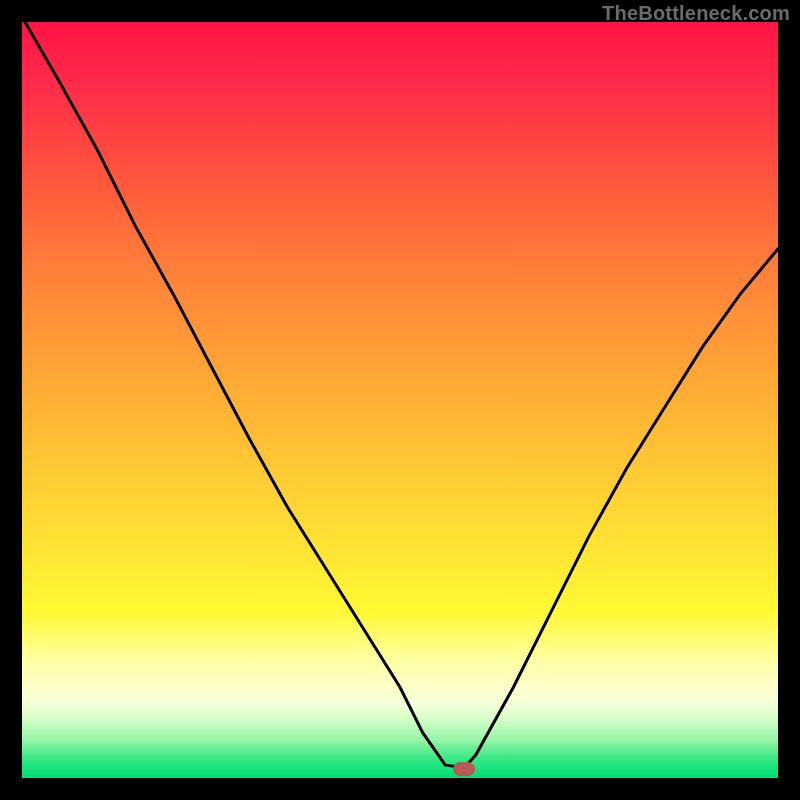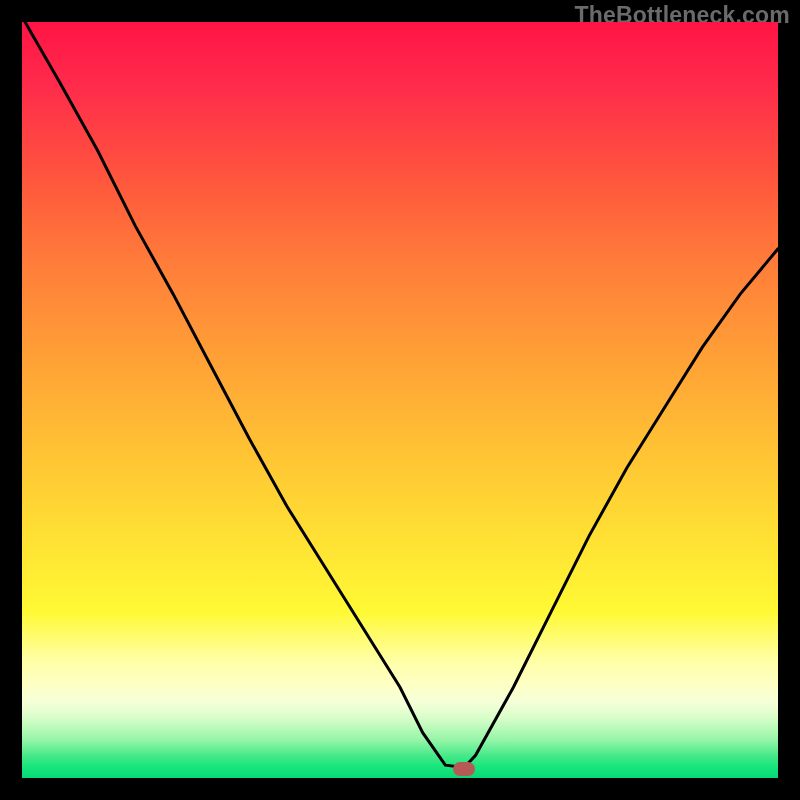--- a/index.html
+++ b/index.html
@@ -48,21 +48,21 @@
     height: 14px;
     background: #b65a56;
     border-radius: 7px;
     transform: translate(-50%, -50%);
   }
   .attribution {
     position: absolute;
     top: 2px;
     right: 10px;
     font-family: Arial, Helvetica, sans-serif;
-    font-size: 23px;
+    font-size: 20px;
     font-weight: bold;
     color: #6b6b6b;
     letter-spacing: 0.2px;
   }
 </style>
 </head>
 <body>
 
 <div class="attribution">TheBottleneck.com</div>
 

